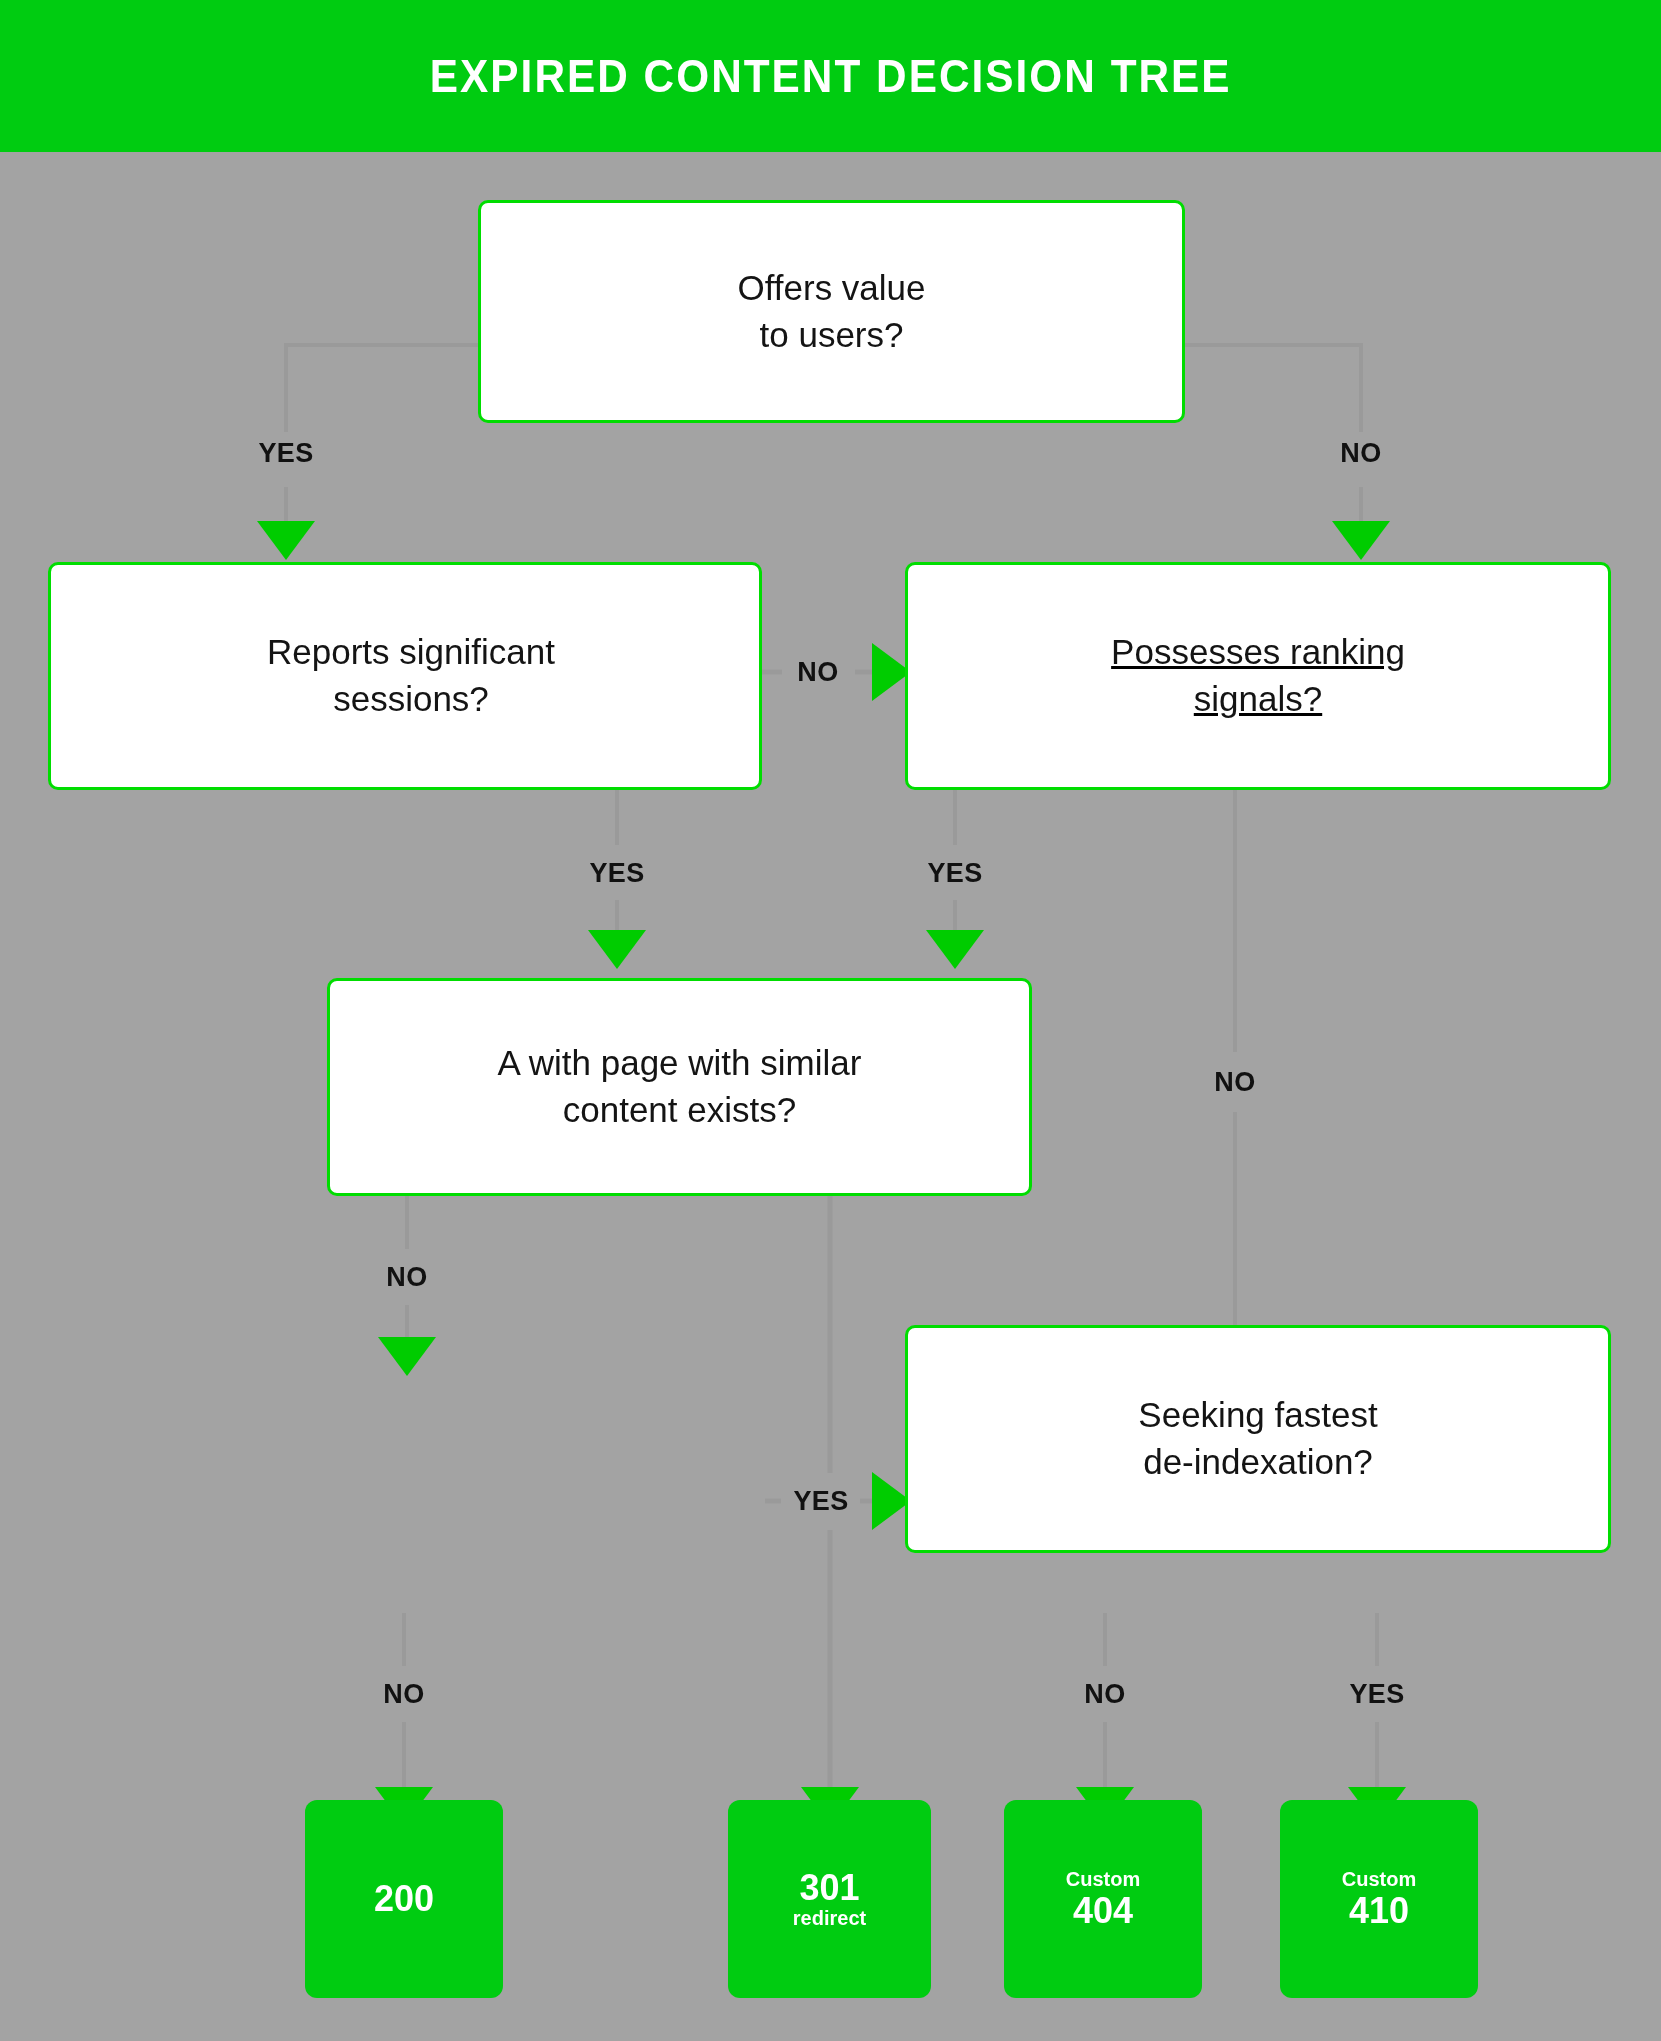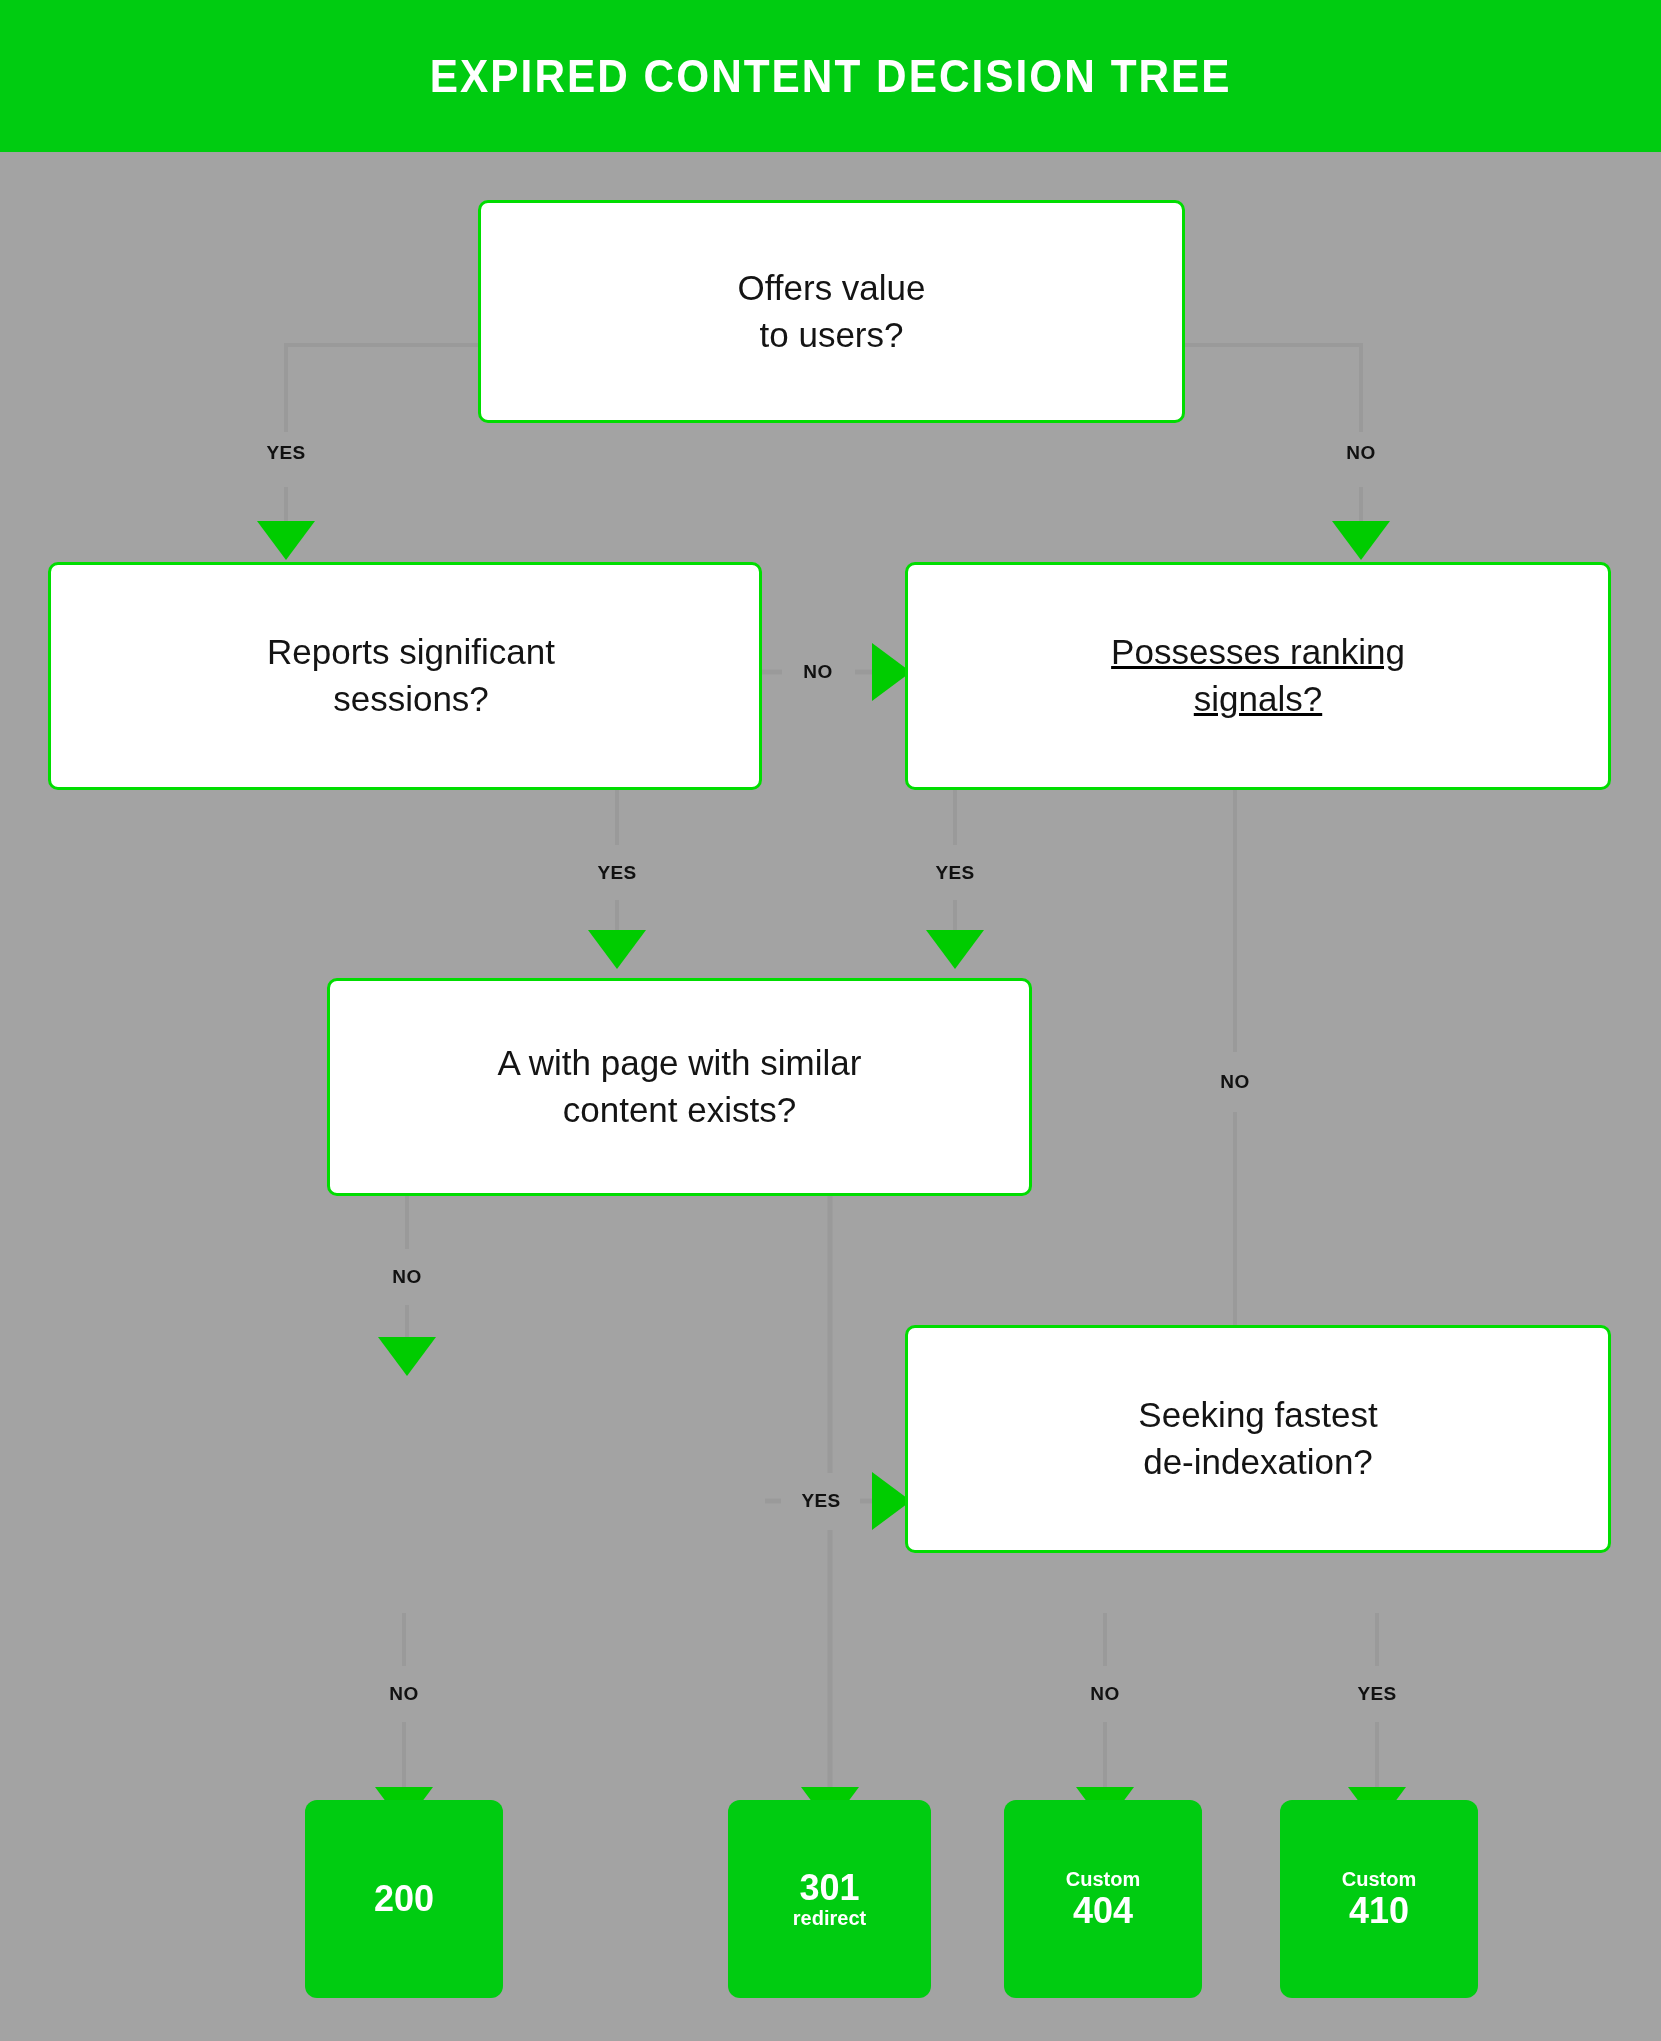--- a/index.html
+++ b/index.html
@@ -91,21 +91,21 @@
   .result .small {
     font-size: 20px;
     font-weight: 700;
     line-height: 1.15;
   }
 
   
   .edge-label {
     position: absolute;
     color: #111111;
-    font-size: 19px;
+    font-size: 27px;
     font-weight: 700;
     letter-spacing: 0.4px;
     white-space: nowrap;
     transform: translate(-50%, -50%);
   }
 </style>
 </head>
 <body>
 
 <div id="page">

